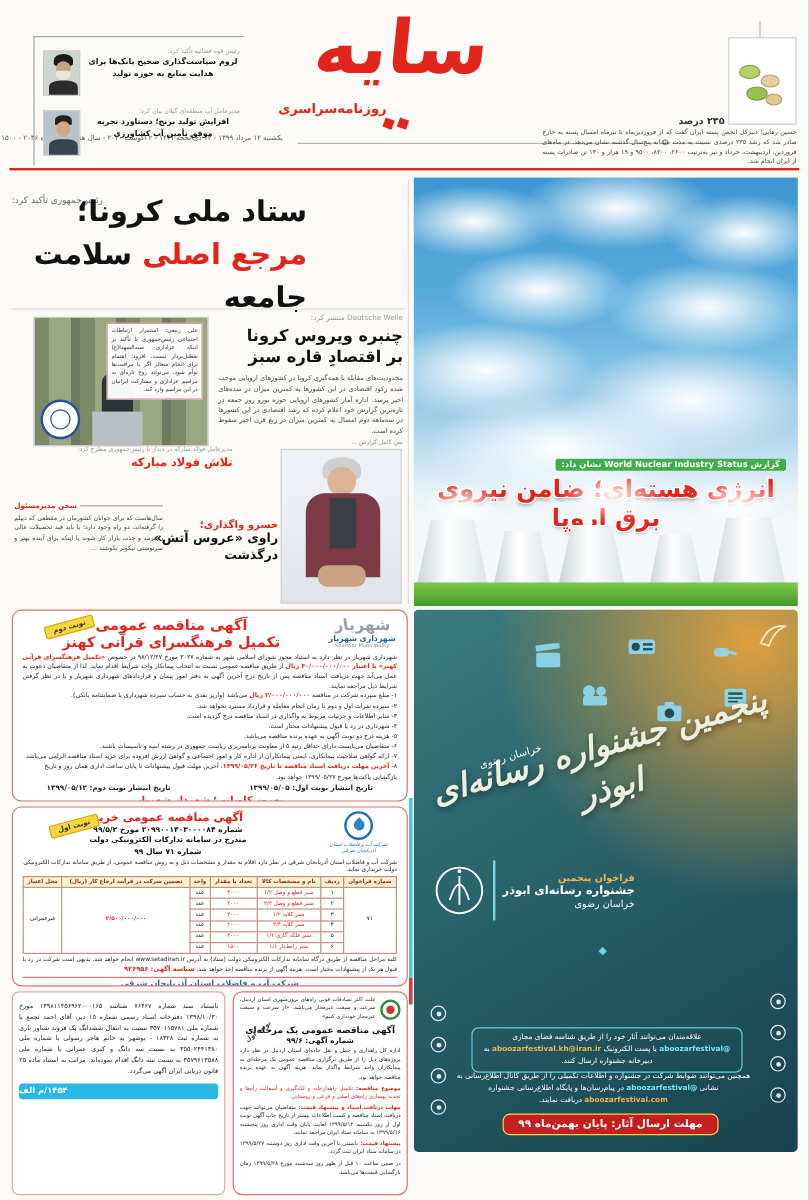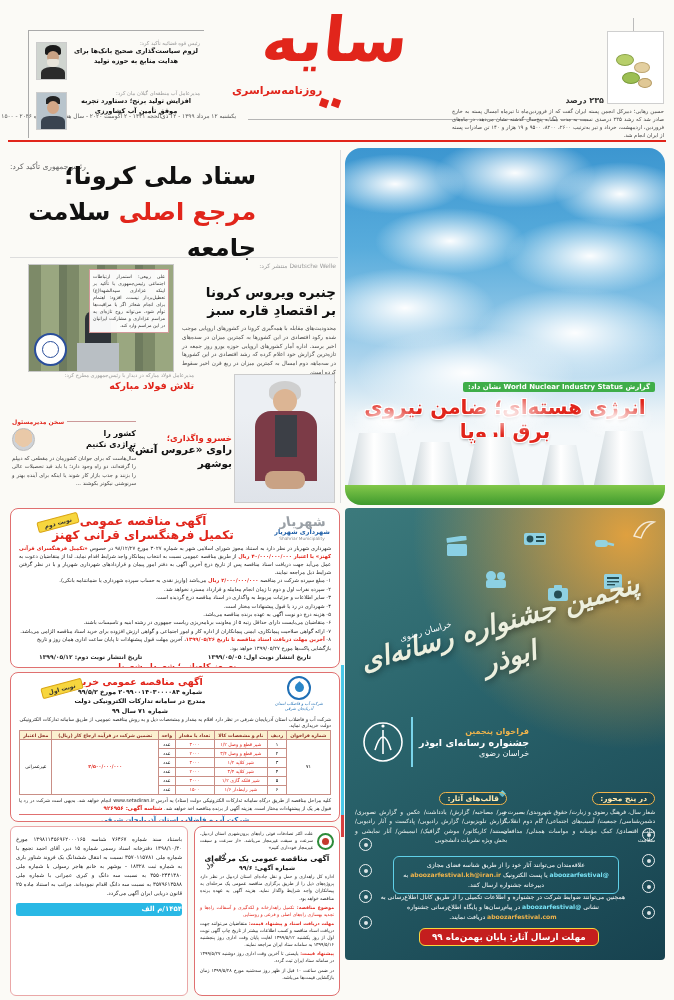--- a/index.html
+++ b/index.html
@@ -44,21 +44,21 @@
   .col-rule{left:340px;top:150px;width:1px;height:353px;background:#ddd;}
   
   .rabiei{left:28px;top:264px;width:146px;height:108px;overflow:hidden;border:1px solid #c8c8c8;
     background:repeating-linear-gradient(90deg,#7d8a68 0 10px,#96a37c 10px 26px,#6b males785c 26px 34px);}
   .rabiei{background:repeating-linear-gradient(90deg,#7d8a68 0 12px,#9aa780 12px 30px,#6e7b5e 30px 38px);}
   .quote-box{position:absolute;right:4px;top:4px;width:80px;background:rgba(255,255,255,.96);border:1px solid #d49a9a;padding:3px;font-size:4.7px;line-height:1.5;color:#333;text-align:justify;}
   .emblem{position:absolute;left:5px;bottom:5px;width:33px;height:33px;background:#fff;border-radius:50%;border:2px solid #2a4e9b;}
   .emblem:after{content:"";position:absolute;inset:6px;border-radius:50%;border:1.5px solid #2a4e9b;}
   .dw-text{left:182px;top:262px;width:154px;text-align:right;}
   .dw-kicker{font-size:6px;color:#9a9a9a;}
-  .dw-title{font-size:13.5px;font-weight:bold;color:#101010;line-height:1.35;margin-top:14px;}
+  .dw-title{font-size:13.5px;font-weight:bold;color:#101010;line-height:1.35;margin-top:2px;}
   .dw-body{font-size:5.6px;line-height:1.55;color:#474747;margin-top:5px;text-align:justify;}
   .dw-more{font-size:5px;color:#888;margin-top:2px;}
   
   .foolad{left:12px;top:372px;width:182px;text-align:right;}
   .foolad .k{font-size:5.2px;color:#999;}
   .foolad .t1{font-size:9.5px;font-weight:bold;color:var(--brand-red);margin-top:2px;}
   .foolad .t2{font-size:9.5px;font-weight:bold;color:#151515;margin-top:1px;}
   .mini-logo{display:inline-block;width:7px;height:7px;border-radius:50%;background:var(--brand-red);vertical-align:middle;margin-left:2px;}
   
   .edit{left:12px;top:418px;width:124px;}
@@ -68,21 +68,21 @@
   .edit-mid{display:flex;justify-content:flex-start;gap:4px;margin-top:3px;align-items:center;}
   .avatar{width:23px;height:23px;border-radius:50%;background:radial-gradient(circle at 50% 42%,#e9c9a8 55%,#cfd2d6 56%);border:1px solid #bbb;flex:0 0 auto;}
   .edit-title{font-size:8px;font-weight:bold;color:#111;text-align:right;line-height:1.35;flex:1;}
   .edit-body{font-size:5.2px;line-height:1.6;color:#3c3c3c;text-align:justify;margin-top:3px;}
   
   .sinai-h{left:126px;top:433px;width:106px;text-align:right;}
   .sinai-h .k{font-size:8.5px;font-weight:bold;color:var(--brand-red);}
   .sinai-h .t{font-size:10.5px;font-weight:bold;color:#101010;line-height:1.3;}
   .sinai-photo{left:234px;top:374px;width:101px;height:129px;background:linear-gradient(180deg,#eceff3 0 30%,#dfe3e9);overflow:hidden;border:1px solid #ccc;}
   
-  .nuc{left:345px;top:148px;width:320px;height:357px;border-radius:16px;overflow:hidden;background:linear-gradient(180deg,#3c96d0 0%,#58acdc 28%,#a8d2ec 58%,#e9f2f7 74%,#f4f8fa 80%);}
+  .nuc{left:345px;top:148px;width:320px;height:357px;border-radius:0;overflow:hidden;background:linear-gradient(180deg,#3c96d0 0%,#58acdc 28%,#a8d2ec 58%,#e9f2f7 74%,#f4f8fa 80%);}
   .cloud{position:absolute;background:radial-gradient(closest-side,rgba(255,255,255,.98),rgba(255,255,255,0));border-radius:50%;}
   .nuc-kicker{position:absolute;right:10px;top:234px;background:var(--green);color:#fff;font-size:7px;font-weight:bold;padding:1px 5px;border-radius:2px;}
   .nuc-headline{position:absolute;right:6px;left:6px;top:247px;text-align:center;font-size:20px;font-weight:bold;color:var(--brand-red);
     text-shadow:-1px -1px 0 #fff,1px -1px 0 #fff,-1px 1px 0 #fff,1px 1px 0 #fff,0 2px 3px rgba(0,0,0,.3);}
   .tower{position:absolute;bottom:16px;background:linear-gradient(90deg,#c9d3d8,#ffffff 45%,#dbe4e8);clip-path:polygon(20% 0,80% 0,100% 100%,0 100%);border-radius:4px;}
   .steam{position:absolute;background:radial-gradient(closest-side,rgba(255,255,255,.97),rgba(255,255,255,0));border-radius:50%;filter:blur(1px);}
   .grass{position:absolute;left:0;right:0;bottom:0;height:20px;background:linear-gradient(180deg,#83c84a,#3f9a2e);}
   
   .ad{background:#fff;border:1.5px solid var(--ad-border);border-radius:8px;}
   .badge{position:absolute;background:var(--yellow);border:1px solid #d9a514;font-size:6px;font-weight:bold;color:#333;padding:1px 6px;border-radius:2px;transform:rotate(-15deg);}
@@ -123,21 +123,21 @@
   .strip-c{left:341px;top:665px;width:3px;height:150px;background:#49c8e8;}
   .strip-r{left:341px;top:815px;width:3px;height:22px;background:#d64040;}
   
   .notice{left:10px;top:826px;width:178px;height:170px;border:1px solid #eaa7a7;border-radius:6px;background:#fff;padding:4px 5px;overflow:hidden;}
   .notice-head{display:flex;gap:4px;align-items:center;}
   .anchor-wrap{width:36px;text-align:center;flex:0 0 auto;}
   .anchor-cap{font-size:3.4px;color:#1d3f7a;}
   .notice-title{flex:1;height:30px;line-height:30px;text-align:center;border-radius:4px;
     background:linear-gradient(90deg,#b36ad4,#54c7ea 45%,#3a77d4);color:#c01818;font-weight:bold;font-size:13px;}
   .notice-body{font-size:5.4px;line-height:1.68;color:#1a1a1a;text-align:justify;margin-top:4px;font-weight:500;}
-  .notice-foot{background:var(--cyan);border-radius:3px;color:#fff;font-weight:bold;font-size:7px;text-align:right;height:13px;line-height:13px;margin-top:4px;}
+  .notice-foot{background:var(--cyan);border-radius:3px;color:#fff;font-weight:bold;font-size:7px;text-align:left;height:13px;line-height:13px;margin-top:4px;}
   
   .road{left:194px;top:826px;width:146px;height:170px;padding:4px 5px;overflow:hidden;}
   .road-top{display:flex;gap:4px;}
   .road-logo{width:17px;height:17px;border-radius:50%;border:2px solid #2e8b3a;background:#fff;position:relative;flex:0 0 auto;margin-top:2px;}
   .road-logo:after{content:"";position:absolute;inset:3px;border-radius:50%;background:#c43a2e;}
   .road-slogan{font-size:4.5px;line-height:1.5;color:#222;text-align:justify;}
   .road-badge{position:absolute;left:8px;top:30px;transform:rotate(-38deg);font-size:5.5px;font-weight:bold;color:#444;}
   .road-title{text-align:center;font-size:7.4px;font-weight:bold;color:#111;margin-top:3px;}
   .road-no{text-align:center;font-size:6.2px;font-weight:bold;color:#111;margin-top:1px;}
   .road-p{font-size:4.6px;line-height:1.55;color:#222;text-align:justify;margin-top:2px;}
@@ -253,34 +253,27 @@
   <div class="abs foolad">
     <div class="k">مدیرعامل فولاد مبارکه در دیدار با رئیس‌جمهوری مطرح کرد:</div>
     <div class="t1">تلاش فولاد مبارکه</div>
   </div>
 
   <div class="abs edit">
     <div class="edit-head">
       <span class="line"></span>
       <span class="t">سخن مدیرمسئول</span>
     </div>
-    <div class="edit-mid">
-      <div class="edit-title">
-        <span style="display:block">کشور را</span>
-        <span style="display:block">تراژدی نکنیم</span>
-      </div>
-      <div class="avatar"></div>
-    </div>
     <div class="edit-body">سال‌هاست که برای جوانان کشورمان در مقطعی که دیپلم را گرفته‌اند، دو راه وجود دارد؛ یا باید قید تحصیلات عالی را بزنند و جذب بازار کار شوند یا اینکه برای آینده بهتر و سرنوشتی نیکوتر بکوشند ...</div>
   </div>
 
   <div class="abs sinai-h">
     <div class="k">خسرو واگذاری؛</div>
     <div class="t">راوی «عروس آتش»</div>
-    <div class="t">بوشهر</div>
+    <div class="t">درگذشت</div>
   </div>
   <div class="abs sinai-photo">
     <span class="face" style="left:34px;top:6px;width:32px;height:20px;background:#cfcfcf;position:absolute;border-radius:50% 50% 30% 30%;"></span>
     <span class="face" style="left:38px;top:14px;width:24px;height:24px;background:#dcb594;position:absolute;"></span>
     <span style="position:absolute;left:20px;top:36px;width:62px;height:70px;background:#7c3b47;border-radius:16px 16px 0 0;"></span>
     <span style="position:absolute;left:40px;top:40px;width:22px;height:42px;background:#3c3f46;"></span>
     <span style="position:absolute;left:30px;top:96px;width:40px;height:18px;background:#c9a284;border-radius:8px;"></span>
   </div>
 
   <div class="abs nuc">
@@ -482,29 +475,21 @@
         <circle cx="22" cy="10" r="1.6" fill="#fff"></circle>
       </svg>
       <div class="fest-vline"></div>
       <div class="fest-co-text">
         <div class="fest-co1">فراخوان پنجمین</div>
         <div class="fest-co2">جشنواره رسانه‌ای ابوذر</div>
         <div class="fest-co3">خراسان رضوی</div>
       </div>
     </div>
 
-    <div class="fest-axes">
-      <span class="pill">در پنج محور:</span>
-      <div class="fest-list">شعار سال، فرهنگ رضوی و زیارت/ حقوق شهروندی/ بصیرت و دشمن‌شناسی/ جمعیت/ آسیب‌های اجتماعی/ گام دوم انقلاب/ مثلث اقتصادی/ کمک مؤمنانه و مواسات همدلی/ مدافعان سلامت</div>
-    </div>
     <div class="fest-diamond">◆</div>
-    <div class="fest-formats">
-      <span class="pill">قالب‌های آثار:</span>
-      <div class="fest-list">خبر/ مصاحبه/ گزارش/ یادداشت/ عکس و گزارش تصویری/ گزارش تلویزیونی/ گزارش رادیویی/ پادکست و آثار رادیویی/ مستند/ کاریکاتور/ موشن گرافیک/ انیمیشن/ آثار نمایشی و بخش ویژه نشریات دانشجویی</div>
-    </div>
 
     <div class="fest-logos-l">
       <div class="org-dot"></div>
       <div class="org-dot"></div>
       <div class="org-dot"></div>
       <div class="org-dot"></div>
     </div>
     <div class="fest-logos-r">
       <div class="org-dot"></div>
       <div class="org-dot"></div>

